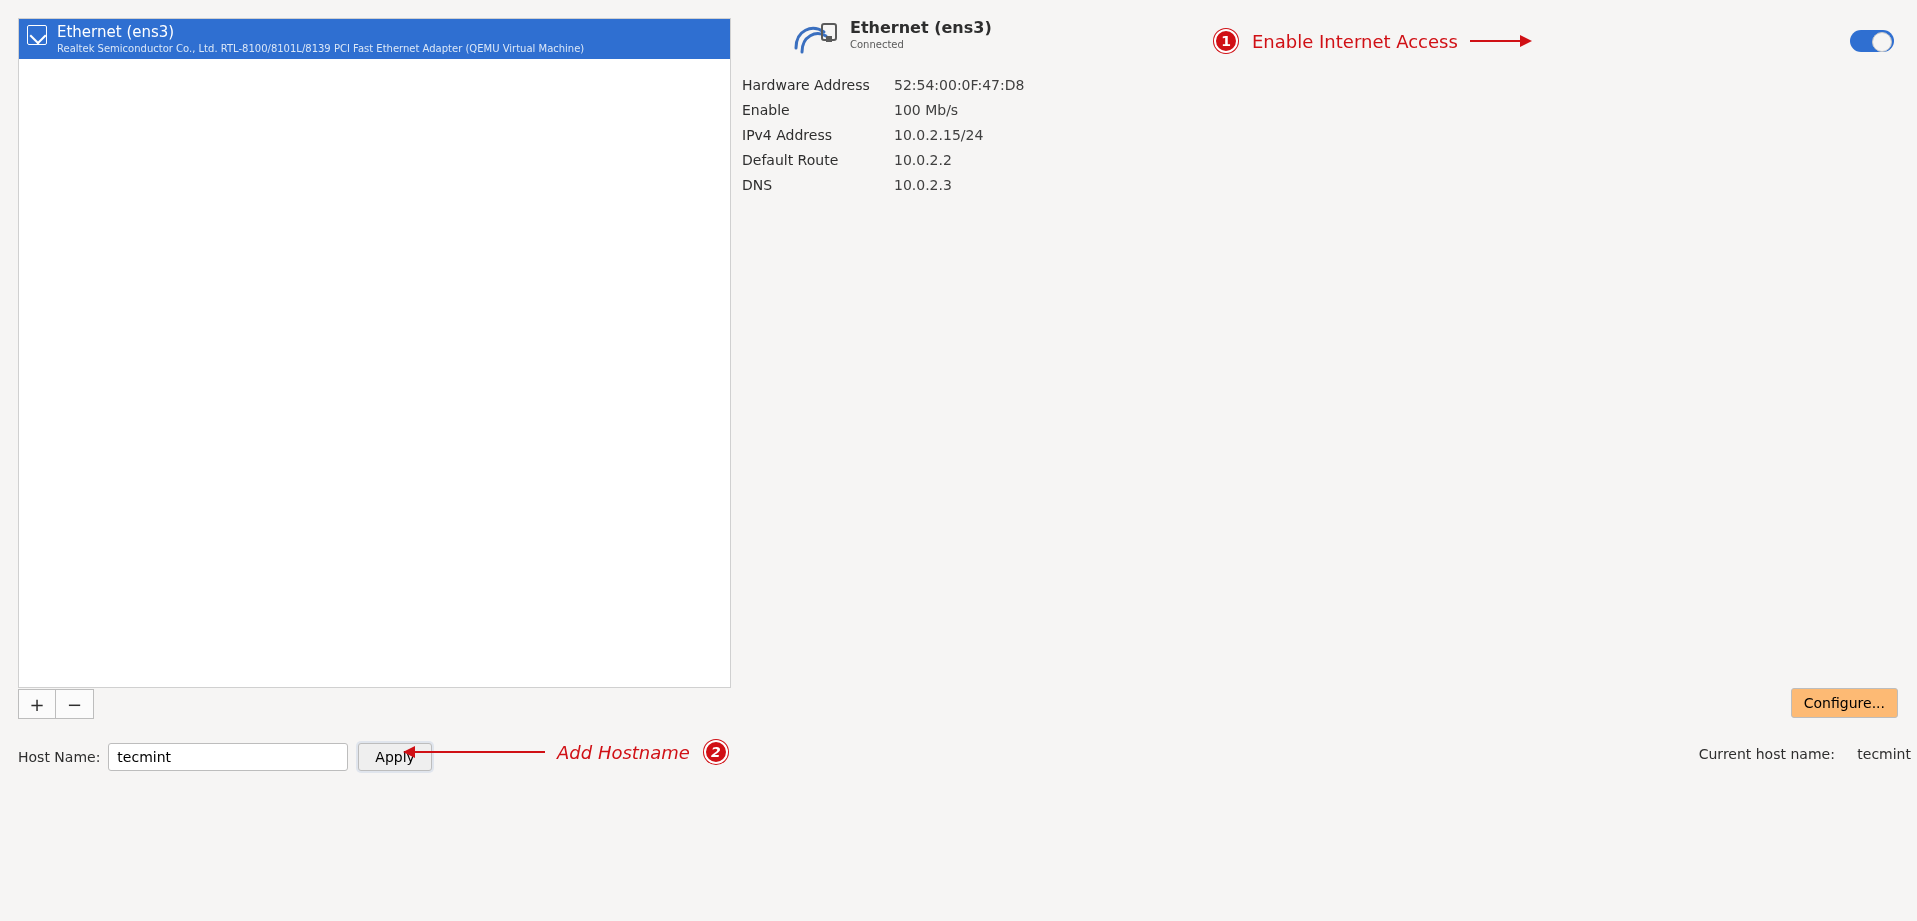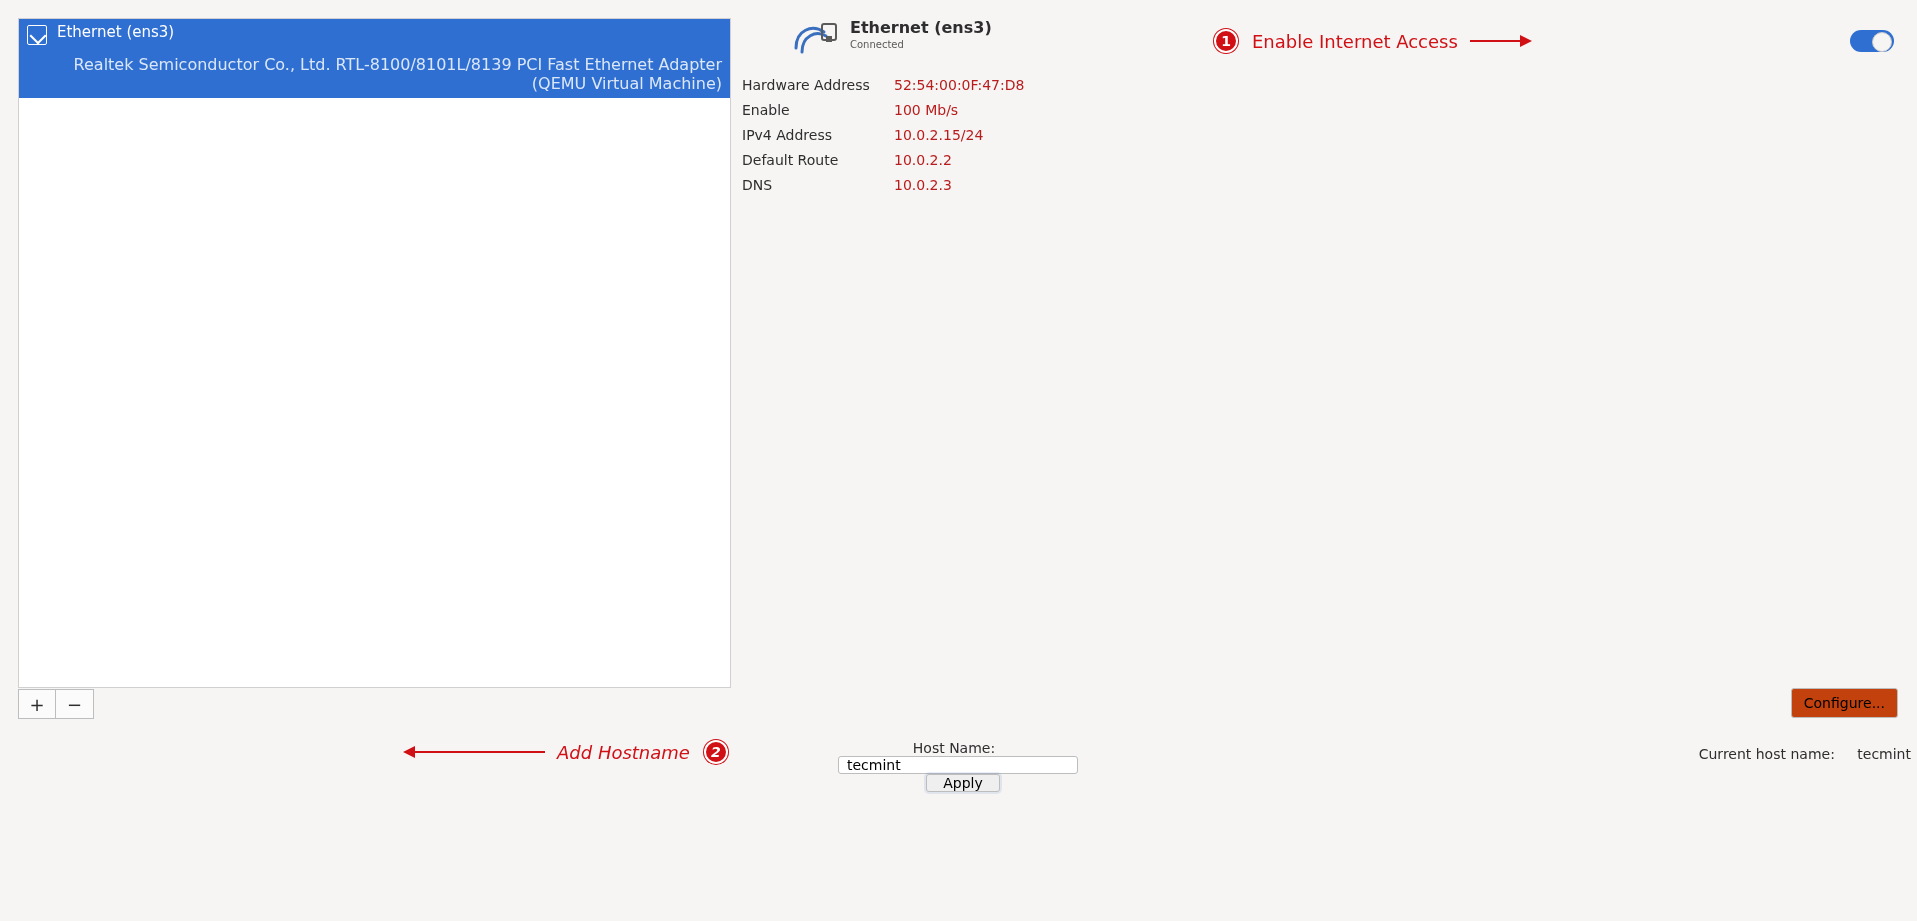--- a/index.html
+++ b/index.html
@@ -34,21 +34,21 @@
   .netlist-icon::before {
     content:"";
     position:absolute;
     left:4px; top:4px;
     width:10px; height:10px;
     border-left:2px solid #fff;
     border-bottom:2px solid #fff;
     transform: rotate(-45deg);
   }
   .netlist-text .nl-title { font-size: 15px; font-weight: 400; }
-  .netlist-text .nl-sub { font-size: 16px; color: #dbe7f7; margin-top: 14px; text-align: right; }
+  .netlist-text .nl-sub { font-size: 10px; color: #dbe7f7; margin-top: 2px; text-align: right; }
 
   .list-buttons {
     position:absolute;
     left:18px;
     top:689px;
     display:flex;
   }
   .sq-btn {
     width: 38px; height: 30px;
     background:#fbfbfb;
@@ -71,21 +71,21 @@
     margin-right: 10px;
     position: relative;
   }
   .rp-icon svg { width: 48px; height: 40px; }
   .rp-titleblock .rpt-title { font-size: 16px; font-weight: 600; color:#2e2e2e; }
   .rp-titleblock .rpt-sub { font-size: 10px; color:#5a5a5a; margin-top:2px; }
 
   .kv-table { margin-top: 18px; }
   .kv-row { display:flex; margin-bottom: 6px; line-height: 1.35; }
   .kv-key { width: 152px; padding-right: 8px; color:#2e2e2e; font-size: 14px; }
-  .kv-val { color:#b91c1c; font-size: 14px; max-width: 170px; }
+  .kv-val { color:#404040; font-size: 14px; max-width: 170px; }
 
   .toggle {
     position:absolute;
     top: 30px;
     right: 23px;
     width: 44px; height: 22px;
     background:#2f6fd1;
     border-radius: 11px;
     cursor:pointer;
   }
@@ -98,36 +98,35 @@
     border-radius:50%;
     border:1px solid #c8c8c8;
   }
 
   .configure-btn {
     position:absolute;
     right:19px;
     top: 688px;
     height: 30px;
     padding: 0 12px;
-    background:#c2410c;
+    background:#fdba74;
     border:1px solid #bdbdbd;
     border-radius: 3px;
     font-size: 14px;
     cursor:pointer;
   }
 
   .bottom-row {
     position:absolute;
     left:18px;
     top: 740px;
     width: 1880px;
     height: 34px;
     display:flex;
     align-items:center;
-    flex-direction:column;
   }
   .hn-label { font-size:14px; margin-right: 8px; }
   .hn-input {
     width: 240px; height: 28px;
     border:1px solid #bdbdbd;
     border-radius:3px;
     padding: 0 8px;
     font-size:14px;
     background:#fff;
   }

